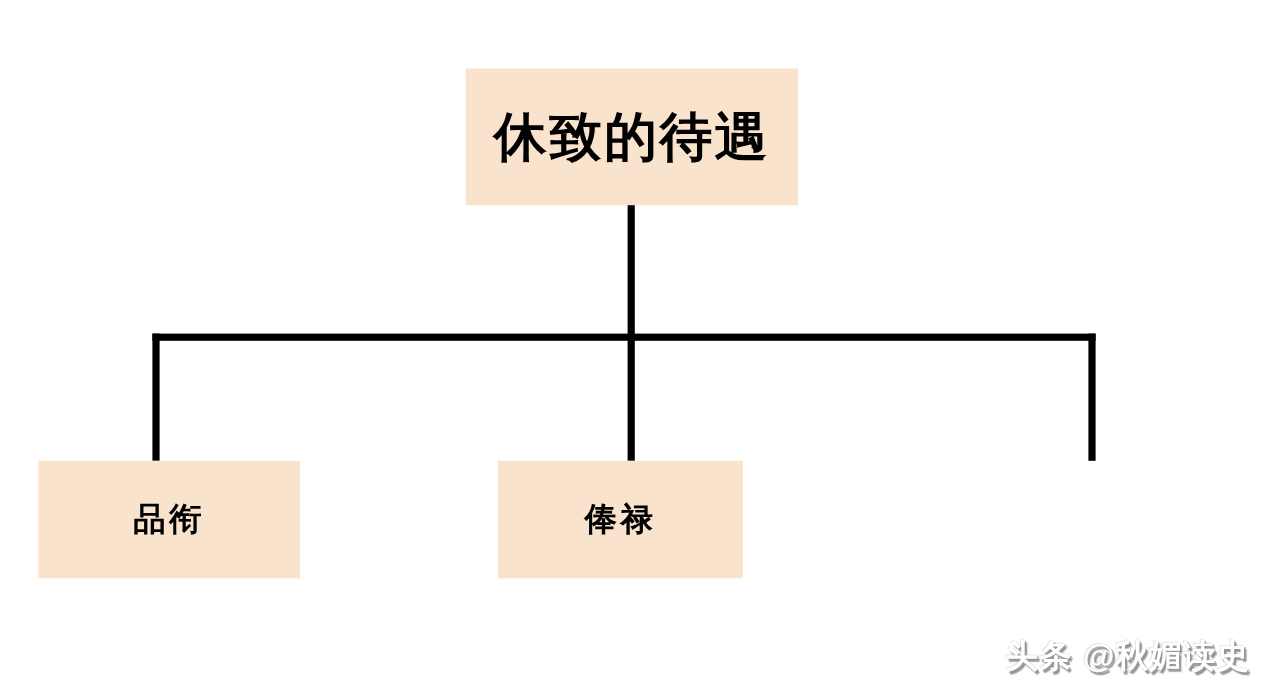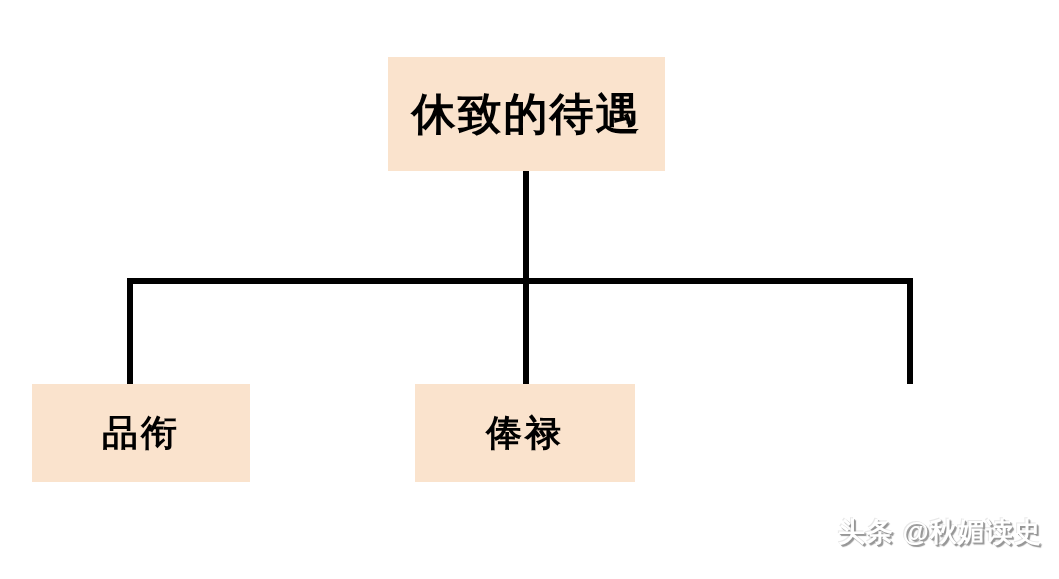--- a/index.html
+++ b/index.html
@@ -30,40 +30,40 @@
     left: 388px;
     top: 57px;
     width: 277px;
     height: 114px;
     font-size: 44px;
     letter-spacing: 2px;
   }
   .node.child {
     top: 384px;
     height: 98px;
-    font-size: 36px;
+    font-size: 27px;
     letter-spacing: 3px;
   }
   .node.child.c0 { left: 32px;  width: 218px; }
-  .node.child.c1 { left: 415px; width: 220px; }
+  .node.child.c1 { left: 415px; width: 204px; }
   .node.child.c2 { left: 800px; width: 220px; }
 
   .line {
     position: absolute;
     background: #000000;
   }
   .line.v-root   { left: 523px; top: 171px; width: 6px;   height: 213px; }
   .line.h-main   { left: 127px; top: 278px; width: 786px; height: 6px;   }
   .line.v-left   { left: 127px; top: 278px; width: 6px;   height: 106px; }
   .line.v-right  { left: 907px; top: 278px; width: 6px;   height: 106px; }
 
   .watermark {
     position: absolute;
     left: 838px;
-    top: 514px;
+    top: 529px;
     font-size: 27px;
     font-weight: bold;
     color: #ffffff;
     letter-spacing: 1px;
     text-shadow:
       2px 2px 1px #969696,
       1px 1px 0px #aaaaaa,
       -1px -1px 0px #e8e8e8;
     white-space: nowrap;
   }

